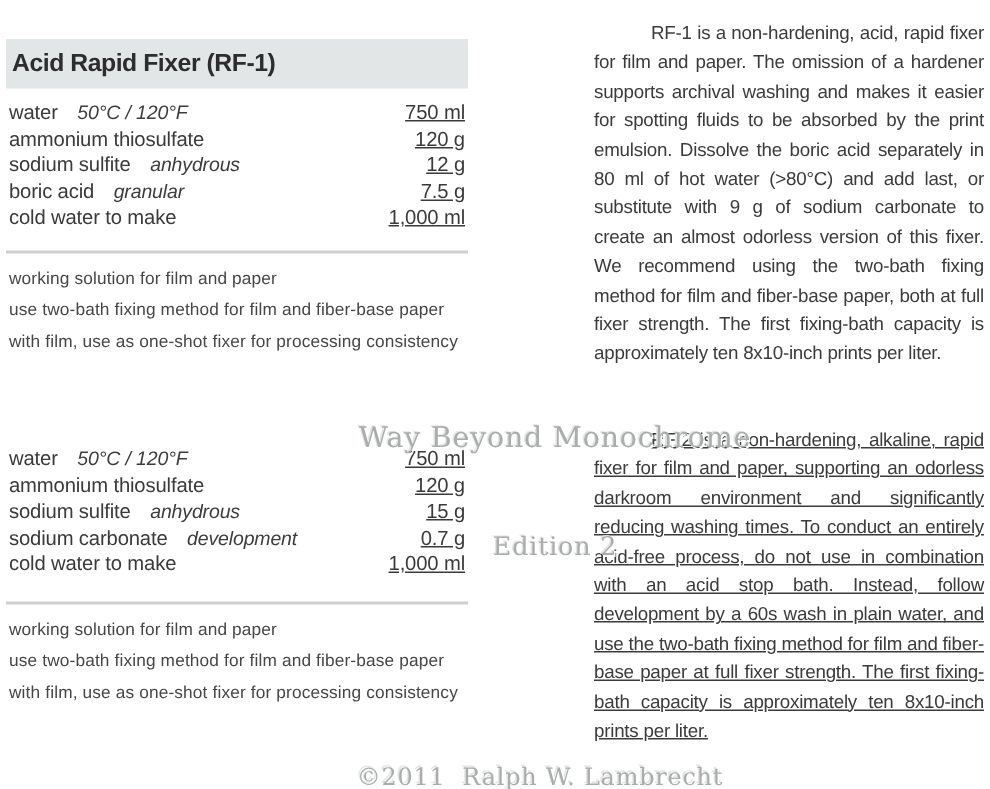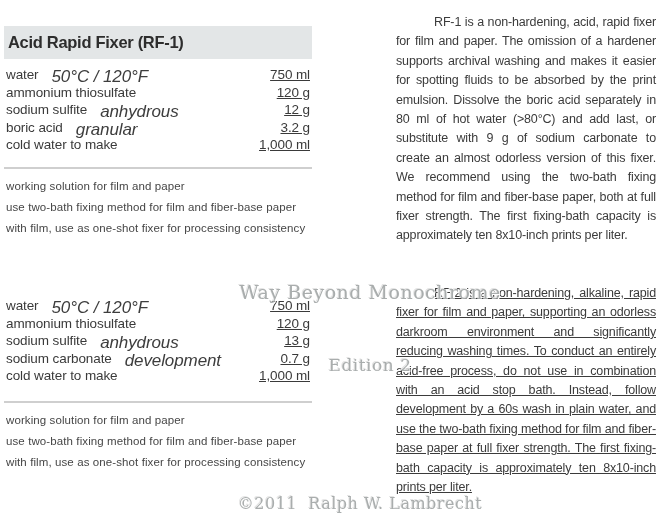--- a/index.html
+++ b/index.html
@@ -40,21 +40,21 @@
   .row {
     display: flex;
     align-items: flex-start;
     height: 17.5px;
     font-size: 13.5px;
     color: #3a3a3a;
     letter-spacing: -0.1px;
   }
   .row .qual {
     font-style: italic;
-    font-size: 17px;
+    font-size: 13px;
     margin-left: 13px;
     color: #3d3d3d;
   }
   .row .value { margin-left: auto; text-decoration: underline; }
 
   .rule {
     border: 0;
     border-top: 2px solid #cfcfcf;
     margin-top: 12px;
   }
@@ -91,21 +91,21 @@
     font-family: "DejaVu Serif", serif;
     color: #a9adad;
     text-shadow: 1px 1px 0 #ffffff, -1px -1px 0 #e4e4e4;
     white-space: pre;
     pointer-events: none;
   }
   .wm-center { left: 160px; top: 243px; width: 420px; }
   .wm-center .l1 { font-size: 19px; letter-spacing: 0.5px; }
   .wm-center .l2 { font-size: 17px; margin-top: 14px; letter-spacing: 0.5px; }
   .wm-bottom {
-    left: 180px; top: 494px; width: 360px;
+    left: 180px; top: 508px; width: 360px;
     font-size: 16px; letter-spacing: 0.5px;
   }
 </style>
 </head>
 <body>
 
 <div class="page">
 
   <section class="card rf1">
     <div class="card-header">
@@ -123,21 +123,21 @@
         <span class="value">120 g</span>
       </div>
       <div class="row">
         <span>sodium sulfite</span>
         <span class="qual">anhydrous</span>
         <span class="value">12 g</span>
       </div>
       <div class="row">
         <span>boric acid</span>
         <span class="qual">granular</span>
-        <span class="value">3.2 g</span>
+        <span class="value">7.5 g</span>
       </div>
       <div class="row">
         <span>cold water to make</span>
         <span class="qual"></span>
         <span class="value">1,000 ml</span>
       </div>
     </div>
     <hr class="rule">
     <div class="notes">
       <div class="note">working solution for film and paper</div>
@@ -154,21 +154,21 @@
         <span class="value">750 ml</span>
       </div>
       <div class="row">
         <span>ammonium thiosulfate</span>
         <span class="qual"></span>
         <span class="value">120 g</span>
       </div>
       <div class="row">
         <span>sodium sulfite</span>
         <span class="qual">anhydrous</span>
-        <span class="value">13 g</span>
+        <span class="value">15 g</span>
       </div>
       <div class="row">
         <span>sodium carbonate</span>
         <span class="qual">development</span>
         <span class="value">0.7 g</span>
       </div>
       <div class="row">
         <span>cold water to make</span>
         <span class="qual"></span>
         <span class="value">1,000 ml</span>

